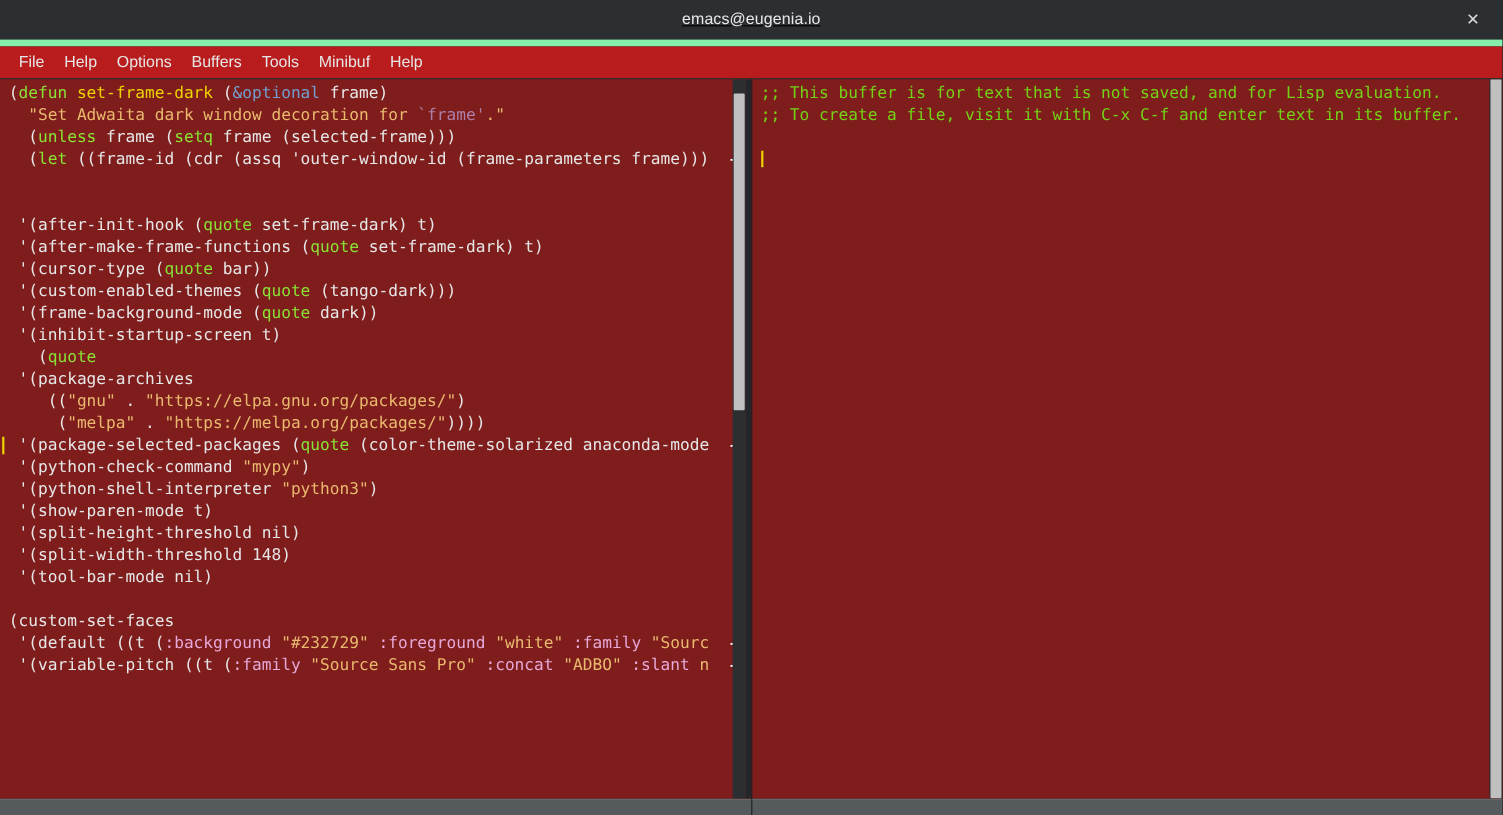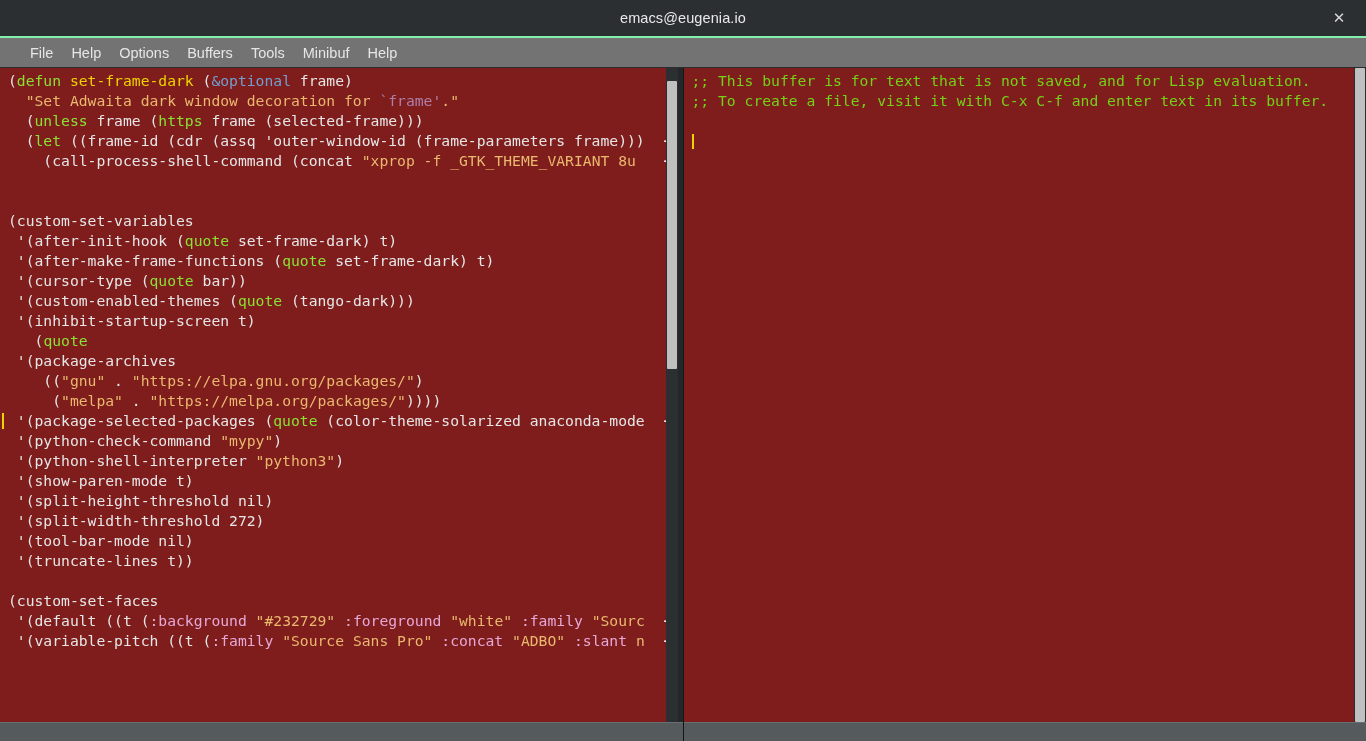--- a/index.html
+++ b/index.html
@@ -12,24 +12,25 @@
     height: 741px;
     overflow: hidden;
     font-family: "DejaVu Sans Mono", monospace;
   }
 
   
   #titlebar {
     position: relative;
     height: 36px;
     background: #2b2f32;
-    border-bottom: 2px solid #86efac;
+    border-bottom: 6px solid #86efac;
     display: flex;
     align-items: center;
     justify-content: center;
+    text-decoration: underline;
   }
   #titlebar .title-text {
     font-family: "Liberation Sans", sans-serif;
     font-size: 14.5px;
     color: #e8e8e8;
     letter-spacing: 0.1px;
   }
   #close-btn {
     position: absolute;
     right: 10px;
@@ -41,24 +42,24 @@
     justify-content: center;
     color: #d6d6d6;
     font-family: "Liberation Sans", sans-serif;
     font-size: 15px;
     cursor: pointer;
   }
 
   
   #menubar {
     height: 29px;
-    background: #737373;
+    background: #b91c1c;
     display: flex;
     align-items: center;
-    padding-left: 21px;
+    padding-left: 8px;
     border-bottom: 1px solid #2a2e30;
   }
   #menubar .menu-item {
     font-family: "Liberation Sans", sans-serif;
     font-size: 14.5px;
     color: #e6e6e6;
     padding: 2px 9px;
     cursor: default;
     white-space: nowrap;
   }
@@ -205,43 +206,41 @@
     <div class="menu-item">Help</div>
   </div>
 
 <div id="frame">
 
   <div class="pane left">
     <div class="buffer">
       <div class="buffer-inner" id="left-lines">
           <div class="line"><span>(</span><span class="kw">defun</span><span> </span><span class="fn">set-frame-dark</span><span> (</span><span class="arg">&amp;optional</span><span> frame)</span></div>
           <div class="line"><span>  </span><span class="doc">"Set Adwaita dark window decoration for </span><span class="ref">`frame'</span><span class="doc">."</span></div>
-          <div class="line"><span>  (</span><span class="kw">unless</span><span> frame (</span><span class="kw">https</span><span> frame (selected-frame)))</span></div>
+          <div class="line"><span>  (</span><span class="kw">unless</span><span> frame (</span><span class="kw">setq</span><span> frame (selected-frame)))</span></div>
           <div class="line"><span>  (</span><span class="kw">let</span><span> ((frame-id (cdr (assq 'outer-window-id (frame-parameters frame)))</span><span class="trunc">➔</span></div>
-          <div class="line"><span>    (call-process-shell-command (concat </span><span class="str">"xprop -f _GTK_THEME_VARIANT 8u </span><span class="trunc">➔</span></div>
-          <div class="line"></div>
-          <div class="line"></div>
-          <div class="line"><span>(custom-set-variables</span></div>
+          <div class="line"></div>
+          <div class="line"></div>
           <div class="line"><span> '(after-init-hook (</span><span class="kw">quote</span><span> set-frame-dark) t)</span></div>
           <div class="line"><span> '(after-make-frame-functions (</span><span class="kw">quote</span><span> set-frame-dark) t)</span></div>
           <div class="line"><span> '(cursor-type (</span><span class="kw">quote</span><span> bar))</span></div>
           <div class="line"><span> '(custom-enabled-themes (</span><span class="kw">quote</span><span> (tango-dark)))</span></div>
+          <div class="line"><span> '(frame-background-mode (</span><span class="kw">quote</span><span> dark))</span></div>
           <div class="line"><span> '(inhibit-startup-screen t)</span></div>
           <div class="line"><span>   (</span><span class="kw">quote</span><span></span></div>
           <div class="line"><span> '(package-archives</span></div>
           <div class="line"><span>    ((</span><span class="str">"gnu"</span><span> . </span><span class="str">"https://elpa.gnu.org/packages/"</span><span>)</span></div>
           <div class="line"><span>     (</span><span class="str">"melpa"</span><span> . </span><span class="str">"https://melpa.org/packages/"</span><span>))))</span></div>
           <div class="line"><span class="cursor-bar"></span><span> '(package-selected-packages (</span><span class="kw">quote</span><span> (color-theme-solarized anaconda-mode</span><span class="trunc">➔</span></div>
           <div class="line"><span> '(python-check-command </span><span class="str">"mypy"</span><span>)</span></div>
           <div class="line"><span> '(python-shell-interpreter </span><span class="str">"python3"</span><span>)</span></div>
           <div class="line"><span> '(show-paren-mode t)</span></div>
           <div class="line"><span> '(split-height-threshold nil)</span></div>
-          <div class="line"><span> '(split-width-threshold 272)</span></div>
+          <div class="line"><span> '(split-width-threshold 148)</span></div>
           <div class="line"><span> '(tool-bar-mode nil)</span></div>
-          <div class="line"><span> '(truncate-lines t))</span></div>
           <div class="line"></div>
           <div class="line"><span>(custom-set-faces</span></div>
           <div class="line"><span> '(default ((t (</span><span class="key">:background</span><span> </span><span class="str">"#232729"</span><span> </span><span class="key">:foreground</span><span> </span><span class="str">"white"</span><span> </span><span class="key">:family</span><span> </span><span class="str">"Sourc</span><span class="trunc">➔</span></div>
           <div class="line" style="height: 11px;"><span> '(variable-pitch ((t (</span><span class="key">:family</span><span> </span><span class="str">"Source Sans Pro"</span><span> </span><span class="key">:concat</span><span> </span><span class="str">"ADBO"</span><span> </span><span class="key">:slant</span><span> </span><span class="str">n</span><span class="trunc">➔</span></div>
         </div>
       <div class="scrollbar left-pane">
         <div class="scroll-thumb" id="left-thumb" style="top: 2%; height: 44%;"></div>
       </div>
       <div class="pane-gap"></div>
     </div>

